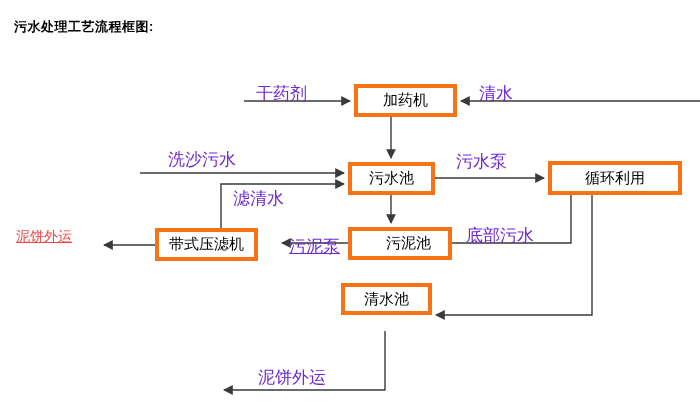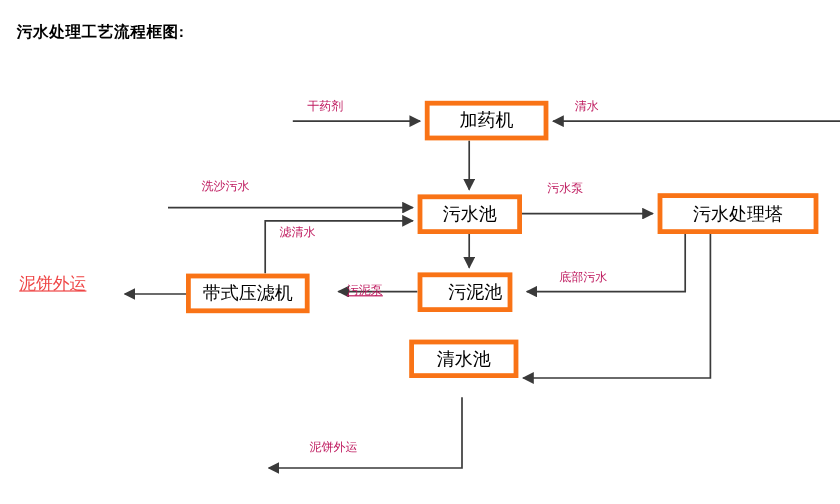--- a/index.html
+++ b/index.html
@@ -41,22 +41,22 @@
     background: #ffffff;
     display: flex;
     align-items: center;
     justify-content: center;
     font-size: 15px;
     color: #000000;
     white-space: nowrap;
   }
   .edge-label {
     position: absolute;
-    font-size: 10px;
-    color: #be185d;
+    font-size: 17px;
+    color: #6d28d9;
     white-space: nowrap;
   }
   .term-label {
     position: absolute;
     font-size: 14px;
     color: #ef4444;
     white-space: nowrap;
     text-decoration: underline;
   }
 </style>
@@ -104,28 +104,28 @@
 
   <div class="node-box" style="left:354px; top:84px; width:103px; height:33px;">
     <span>加药机</span>
   </div>
 
   <div class="node-box" style="left:348px; top:162px; width:87px; height:33px;">
     <span>污水池</span>
   </div>
 
   <div class="node-box" style="left:548px; top:161px; width:134px; height:34px;">
-    <span>污水处理塔</span>
+    <span>循环利用</span>
   </div>
 
   <div class="node-box" style="left:155px; top:228px; width:103px; height:33px;">
     <span>带式压滤机</span>
   </div>
 
-  <div class="node-box" style="left:348px; top:227px; width:79px; height:33px;padding-left:17px;">
+  <div class="node-box" style="left:348px; top:227px; width:104px; height:33px;padding-left:17px;">
     <span>污泥池</span>
   </div>
 
   <div class="node-box" style="left:341px; top:283px; width:91px; height:32px;">
     <span>清水池</span>
   </div>
 
   <div class="edge-label" style="left:256px; top:82px;">干药剂</div>
 
   <div class="edge-label" style="left:479px; top:82px;">清水</div>

